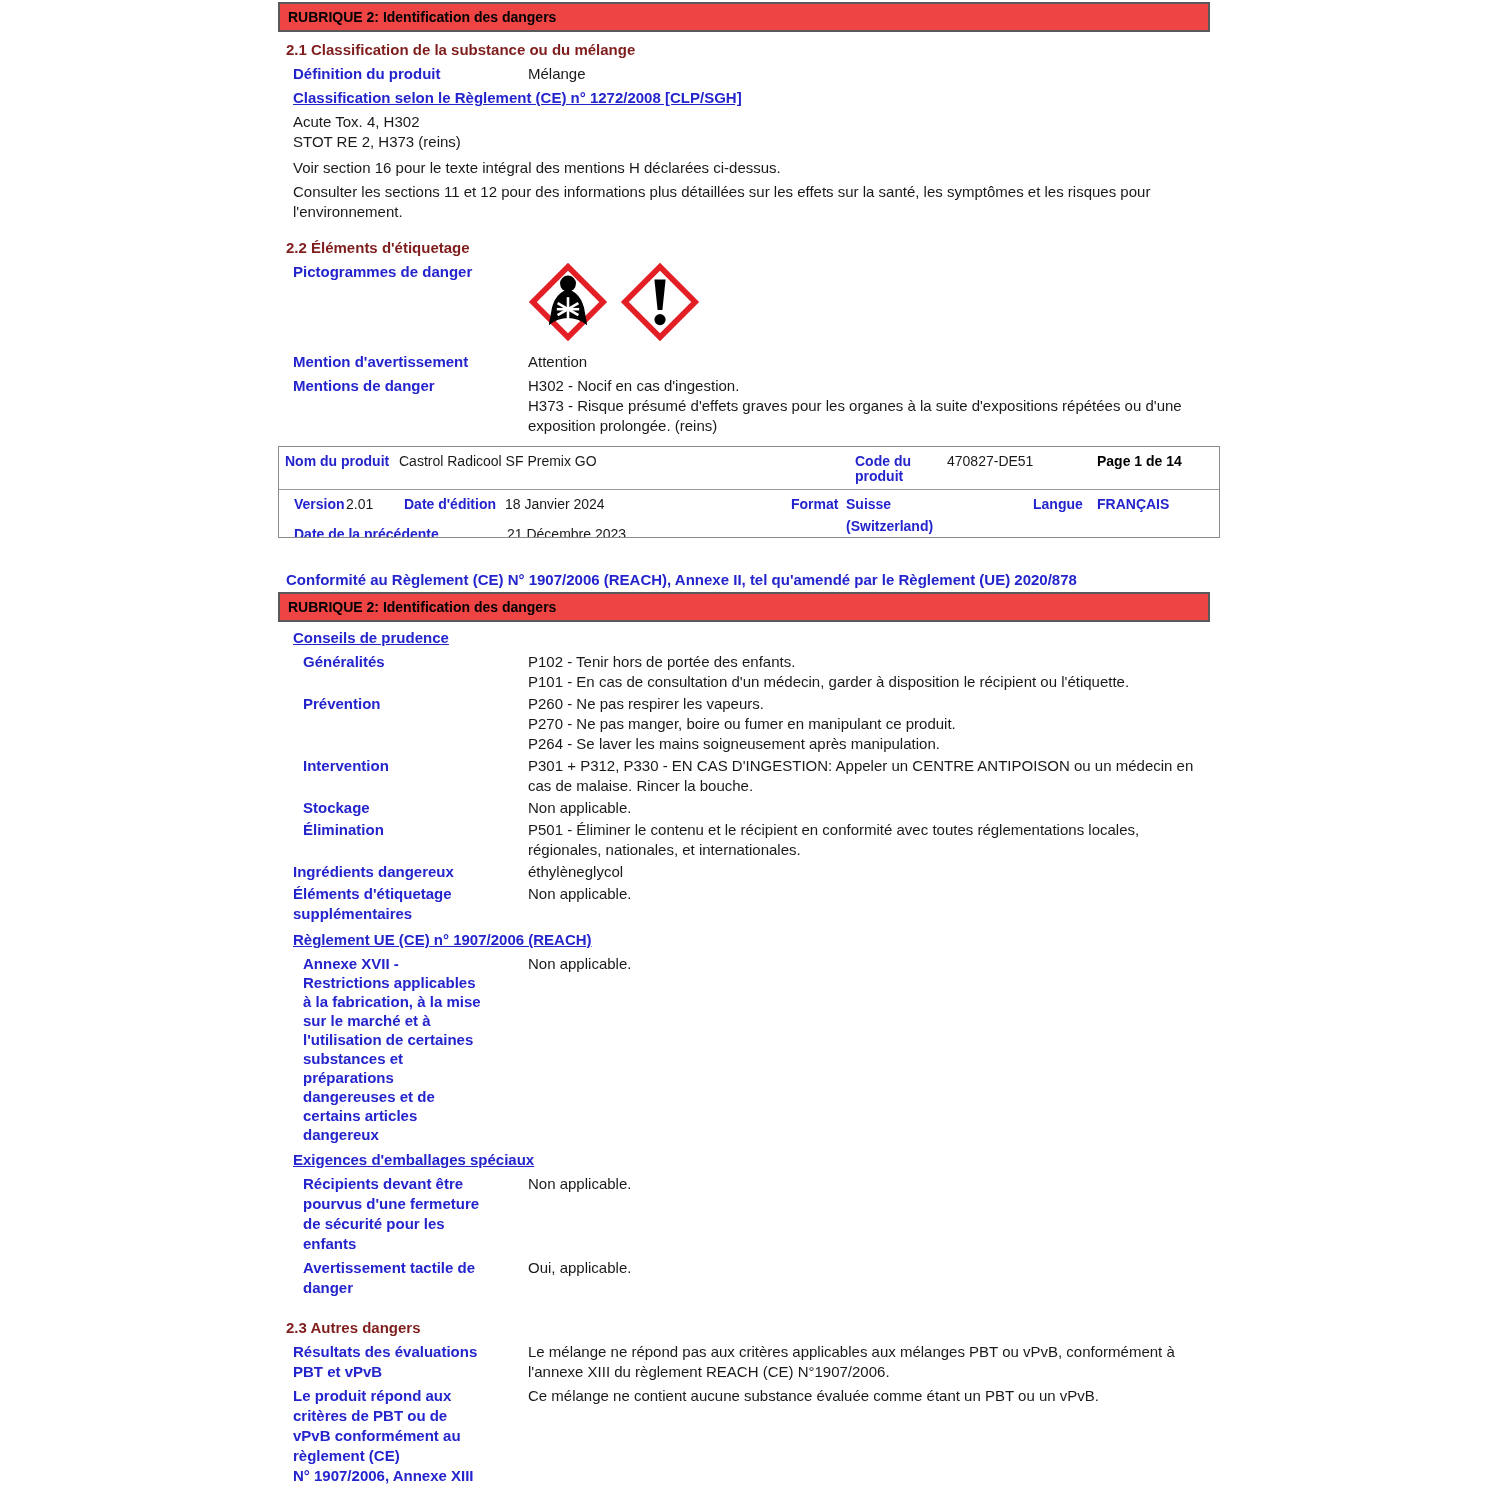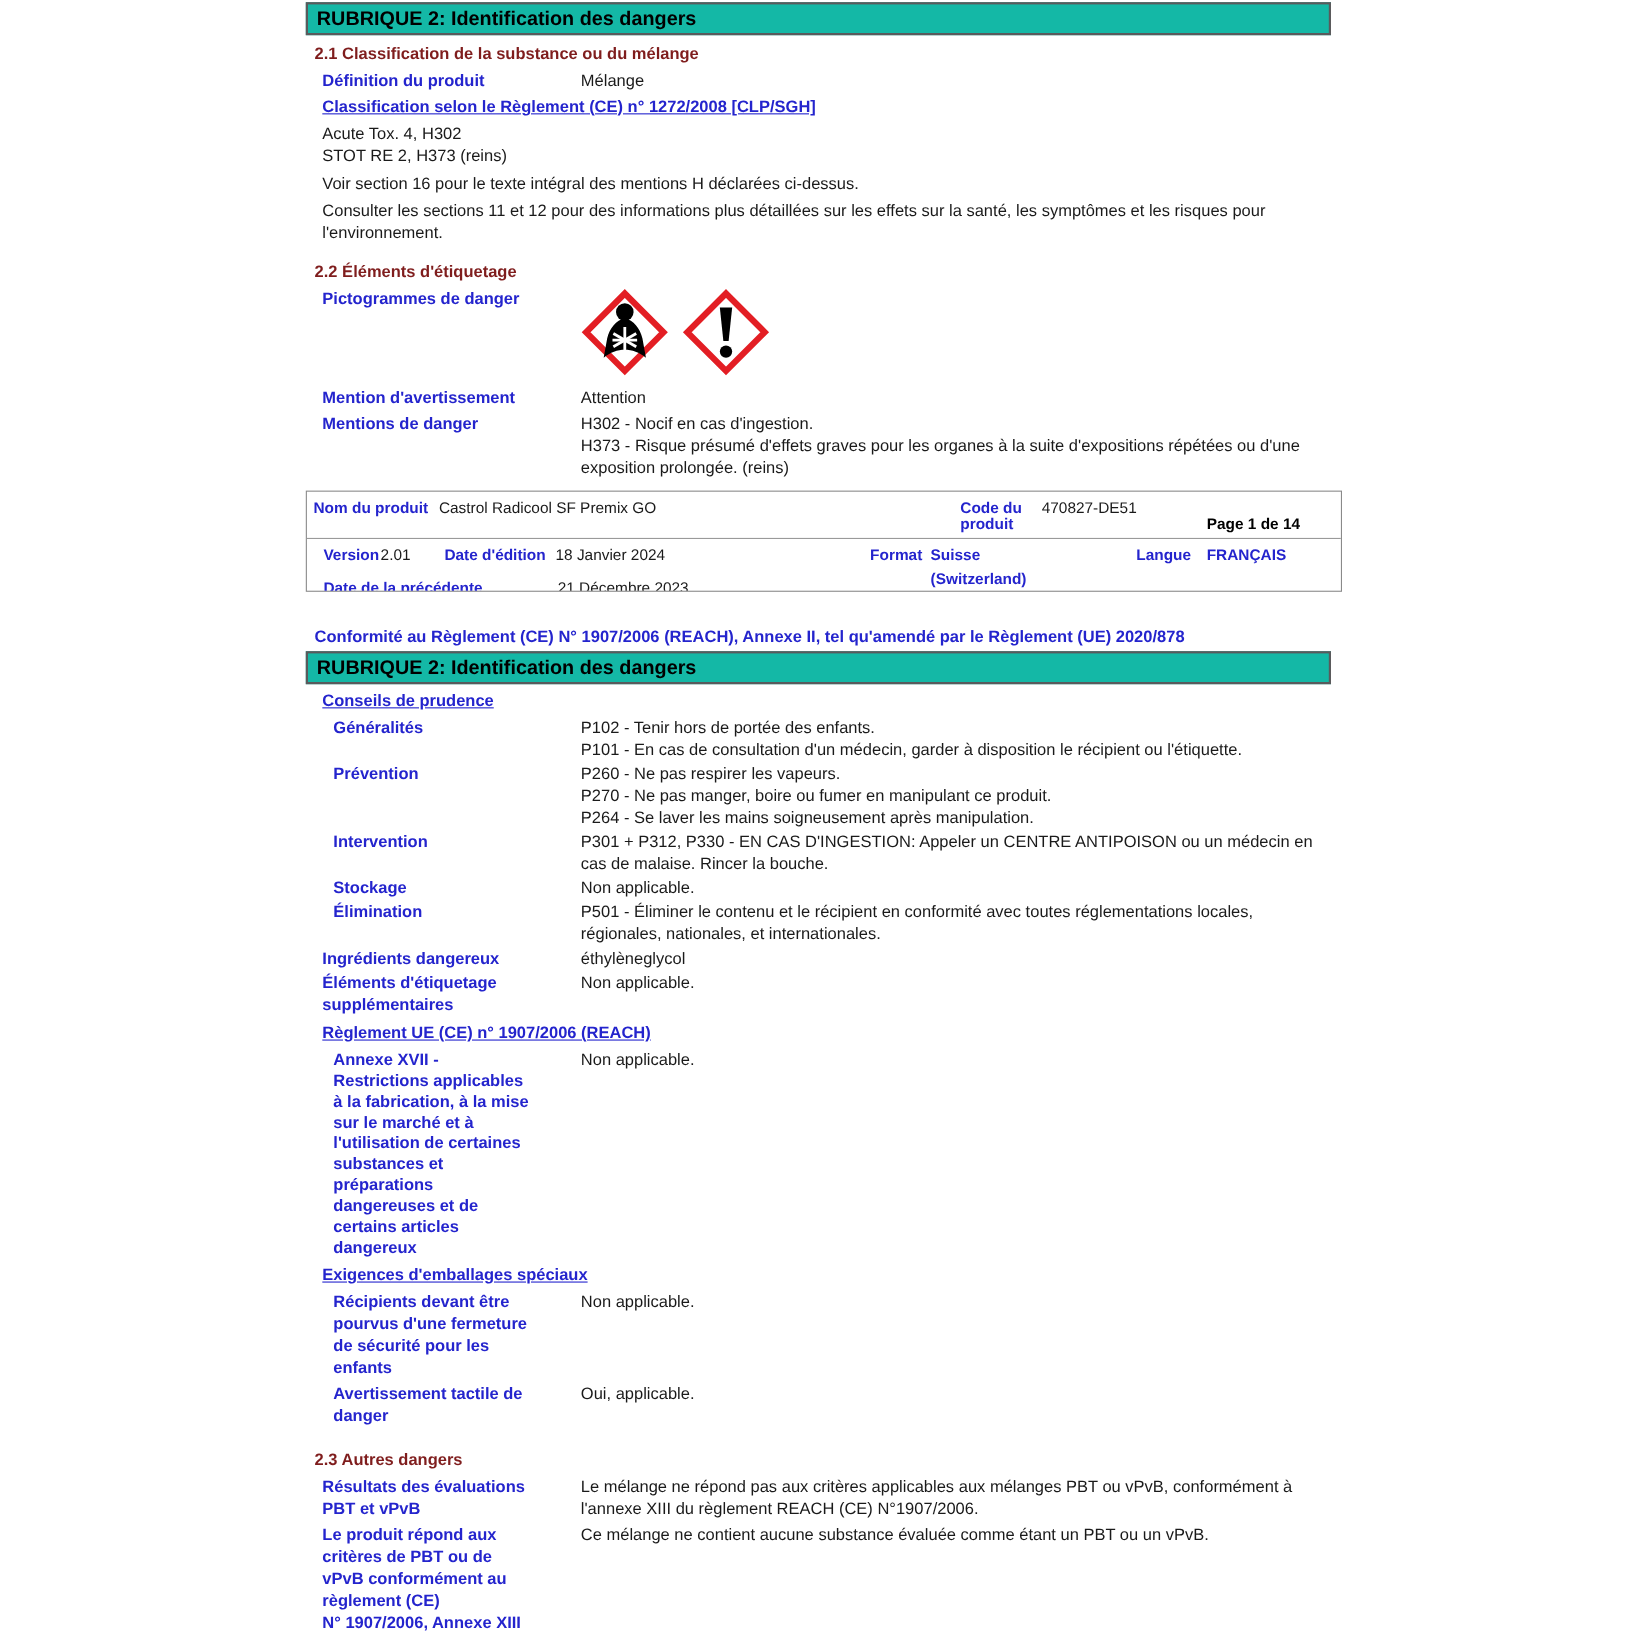--- a/index.html
+++ b/index.html
@@ -7,22 +7,22 @@
   body {
     width:1500px; height:1500px;
     font-family:"Liberation Sans", sans-serif;
     color:#1a1a1a;
   }
   .page { position:relative; width:1500px; height:1500px; overflow:hidden; background:#fff; }
   .content { position:absolute; left:278px; top:0; width:932px; font-size:15px; line-height:20px; }
 
   .section-box {
     margin-top:2px; height:30px; border:2px solid #5a5a5c;
-    padding:1px 8px; font-size:18px; line-height:25px; font-weight:bold; color:#000;
-    background:#14b8a6;
+    padding:1px 8px; font-size:14px; line-height:25px; font-weight:bold; color:#000;
+    background:#ef4444;
   }
   .uh { text-decoration:underline; }
   .sec-h { font-weight:bold; color:#7f1d1d; padding-left:8px; }
   .sub-h { font-weight:bold; color:#2424cd; padding-left:15px; }
   .para { padding-left:15px; }
   .pre { white-space:pre-line; }
 
   .row { display:flex; }
   .lbl { flex:0 0 250px; padding-left:25px; color:#2424cd; font-weight:bold; }
   .lbl.l2 { padding-left:15px; }
@@ -34,21 +34,21 @@
 
   
   .ftable {
     position:relative; margin-top:10px; height:92px; width:942px;
     border:1px solid #8a8a8a; overflow:hidden; font-size:14px; line-height:15px;
   }
   .ftable .abs { position:absolute; white-space:nowrap; }
   .ftable .fl { color:#2424cd; font-weight:bold; }
   .ftable .sep { position:absolute; left:0; right:0; top:42px; border-top:1px solid #9a9a9a; }
   .ftable .wrapcell { white-space:pre-line; width:72px; }
-  .pagebold { font-weight:bold; color:#000;margin-top:15px; }
+  .pagebold { font-weight:bold; color:#000; }
 
   .compliance { margin-top:32px; padding-left:8px; font-weight:bold; color:#2424cd; }
 
   .mt2{margin-top:2px}.mt4{margin-top:4px}.mt6{margin-top:6px}.mt8{margin-top:8px}
   .mt10{margin-top:10px}.mt16{margin-top:16px}.mt20{margin-top:20px}
 </style>
 </head>
 <body>
 
 <div class="page">
@@ -111,21 +111,21 @@
       <div class="lbl l2">Mentions de danger</div>
       <div class="val">
         <div>H302 - Nocif en cas d'ingestion.</div>
         <div>H373 - Risque présumé d'effets graves pour les organes à la suite d'expositions répétées ou d'une exposition prolongée. (reins)</div>
       </div>
     </div>
 
     <div class="ftable">
       <span class="abs fl" style="left:6px; top:7px;">Nom du produit</span>
       <span class="abs" style="left:120px; top:7px;">Castrol Radicool SF Premix GO</span>
-      <span class="abs fl wrapcell" style="left:594px; top:7px; white-space:pre-line;">Code du
+      <span class="abs fl wrapcell" style="left:576px; top:7px; white-space:pre-line;">Code du
 produit</span>
       <span class="abs" style="left:668px; top:7px;">470827-DE51</span>
       <span class="abs pagebold" style="left:818px; top:7px;">Page 1 de 14</span>
       <span class="sep"></span>
       <span class="abs fl" style="left:15px; top:50px;">Version</span>
       <span class="abs" style="left:67px; top:50px;">2.01</span>
       <span class="abs fl" style="left:125px; top:50px;">Date d'édition</span>
       <span class="abs" style="left:226px; top:50px;">18 Janvier 2024</span>
       <span class="abs fl" style="left:512px; top:50px;text-align:center;">Format</span>
       <span class="abs fl" style="left:567px; top:50px;">Suisse</span>

